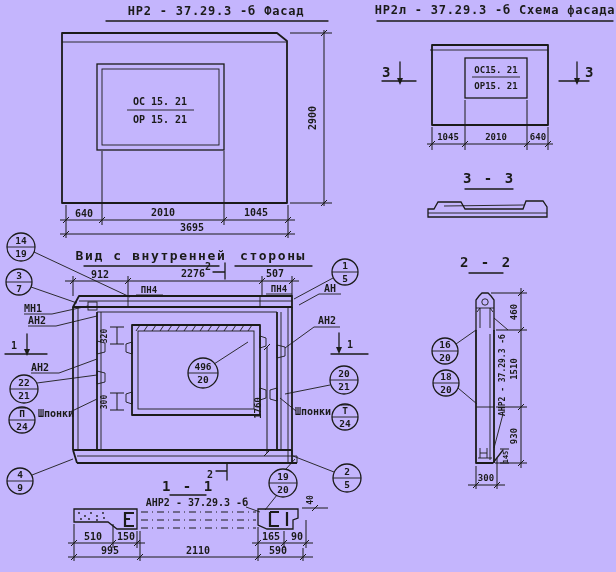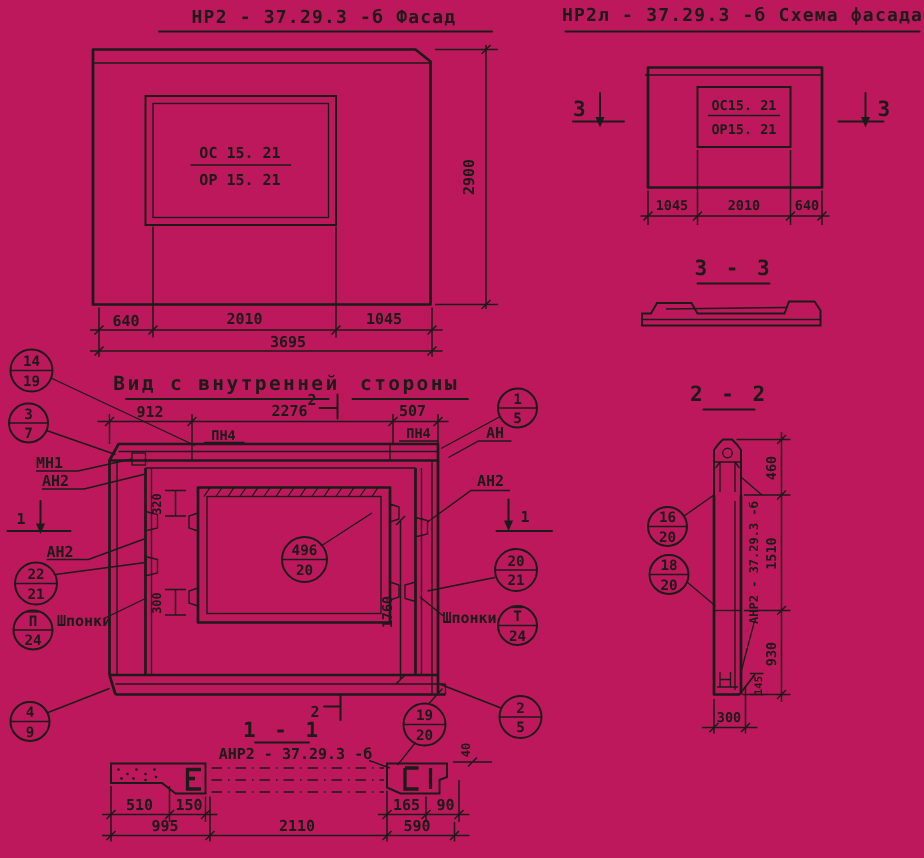--- a/index.html
+++ b/index.html
@@ -1,16 +1,16 @@
 <!DOCTYPE html>
 <html><head>
 <meta charset="utf-8">
 <style>
   html,body{margin:0;padding:0;background:#e8e8e4;}
-  .sheet{width:616px;height:572px;background:#be185d;position:relative;overflow:hidden;}
+  .sheet{width:616px;height:572px;background:#c4b5fd;position:relative;overflow:hidden;}
   svg{display:block;}
   svg text{fill:#1b1b19;font-family:"DejaVu Sans Mono",monospace;font-weight:700;}
   .tt{font-size:12px;letter-spacing:.8px;}
   .tt2{font-size:13px;letter-spacing:1.6px;}
   .st{font-size:14px;letter-spacing:2px;}
   .d{font-size:10px;}
   .d9{font-size:9px;}
   .d8{font-size:8px;}
   .d7{font-size:7px;}
   .c{font-size:9.5px;}

